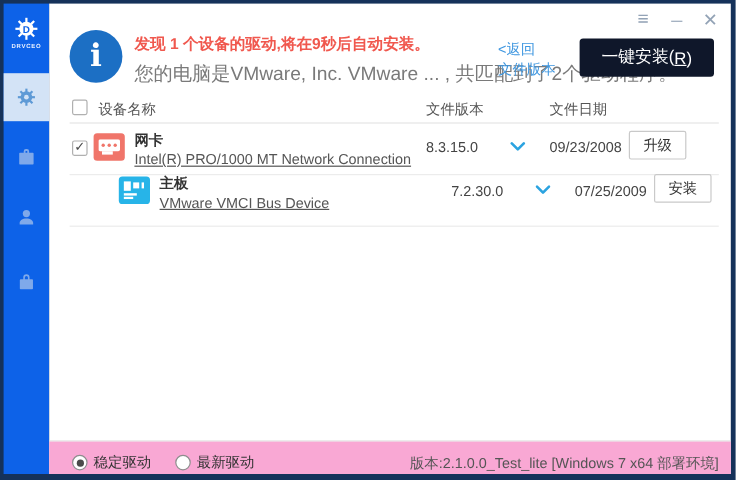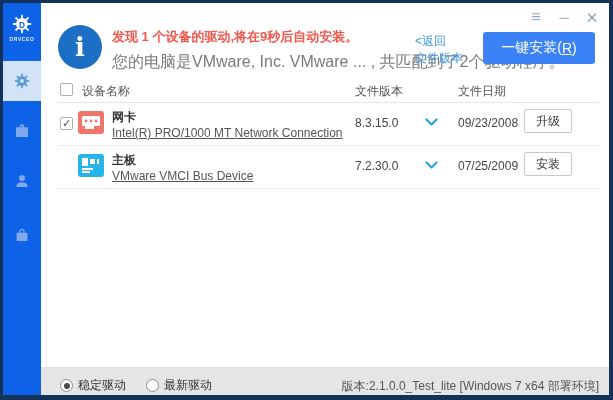--- a/index.html
+++ b/index.html
@@ -50,60 +50,60 @@
   }
   .alert-text{position:absolute;left:71px;top:25px;font-size:13px;font-weight:bold;color:#f0584e;}
   .detail-text{position:absolute;left:71px;top:49px;font-size:16px;color:#7a7a7a;}
   .link-col{
     position:absolute;left:374px;top:30px;width:58px;text-align:left;
     font-size:12px;color:#3f97e0;line-height:17px;
   }
   .link{cursor:pointer;display:block;}
   .install-btn{
     position:absolute;left:442px;top:29px;width:112px;height:32px;
-    background:#3b82f6;border:none;border-radius:3px;color:#fff;font-size:14px;
+    background:#0f172a;border:none;border-radius:3px;color:#fff;font-size:14px;
     display:flex;align-items:center;justify-content:center;cursor:pointer;
     font-family:inherit;
   }
   .install-btn .key{text-decoration:underline;}
   
   .thead{position:absolute;left:0;right:0;top:77px;height:22px;font-size:12px;color:#555;}
   .col-line{position:absolute;left:17px;right:10px;top:99px;height:1px;background:#e5e5e5;}
   .checkbox{
     position:absolute;width:13px;height:13px;border:1px solid #b0b0b0;border-radius:2px;
     background:#fff;box-sizing:border-box;cursor:pointer;
     font-size:11px;line-height:11px;text-align:center;color:#4a4a4a;font-weight:bold;
   }
   .th-name{position:absolute;left:41px;top:3px;}
   .th-version{position:absolute;left:314px;top:3px;}
   .th-date{position:absolute;left:417px;top:3px;}
   .row{position:absolute;left:0;right:0;height:43px;font-size:12px;}
   .row-1{top:100px;}
-  .row-2{top:143px;}
+  .row-2{top:136px;margin-left:21px;}
   .row-divider{position:absolute;left:17px;right:10px;height:1px;background:#ececec;}
   .div-1{top:142px;}.div-2{top:185px;}
   .dev-icon{
     position:absolute;left:37px;top:8px;width:26px;height:23px;border-radius:3px;
     display:flex;align-items:center;justify-content:center;
   }
   .dev-icon.red{background:#f0756a;}
   .dev-icon.cyan{background:#27b4e8;}
   .dev-category{position:absolute;left:71px;top:6px;font-weight:bold;color:#333;}
   .dev-name{position:absolute;left:71px;top:23px;color:#555;text-decoration:underline;}
   .dev-version{position:absolute;left:314px;top:13px;color:#444;}
   .chevron{position:absolute;left:384px;top:15px;color:#2ba3e0;cursor:pointer;line-height:0;}
   .dev-date{position:absolute;left:417px;top:13px;color:#444;}
   .action-btn{
     position:absolute;left:483px;top:6px;width:48px;height:24px;background:#fff;
     border:1px solid #c9c9c9;border-radius:2px;color:#333;font-size:12px;
     cursor:pointer;font-family:inherit;
   }
   
   .footer-line{position:absolute;left:0;right:0;top:364px;height:1px;background:#e0e0e0;}
-  .footer{position:absolute;left:0;right:0;top:365px;bottom:0;background:#e5e5e5;}
+  .footer{position:absolute;left:0;right:0;top:365px;bottom:0;background:#f9a8d4;}
   .radio-group{position:absolute;left:19px;top:9px;display:flex;align-items:center;gap:20px;font-size:12px;color:#333;}
   .radio-opt{display:flex;align-items:center;gap:5px;cursor:pointer;}
   .radio{
     width:13px;height:13px;border:1px solid #8e8e8e;border-radius:50%;
     box-sizing:border-box;background:#fff;position:relative;
   }
   .radio.selected::after{
     content:"";position:absolute;left:2.5px;top:2.5px;width:6px;height:6px;
     border-radius:50%;background:#4a4a4a;
   }

